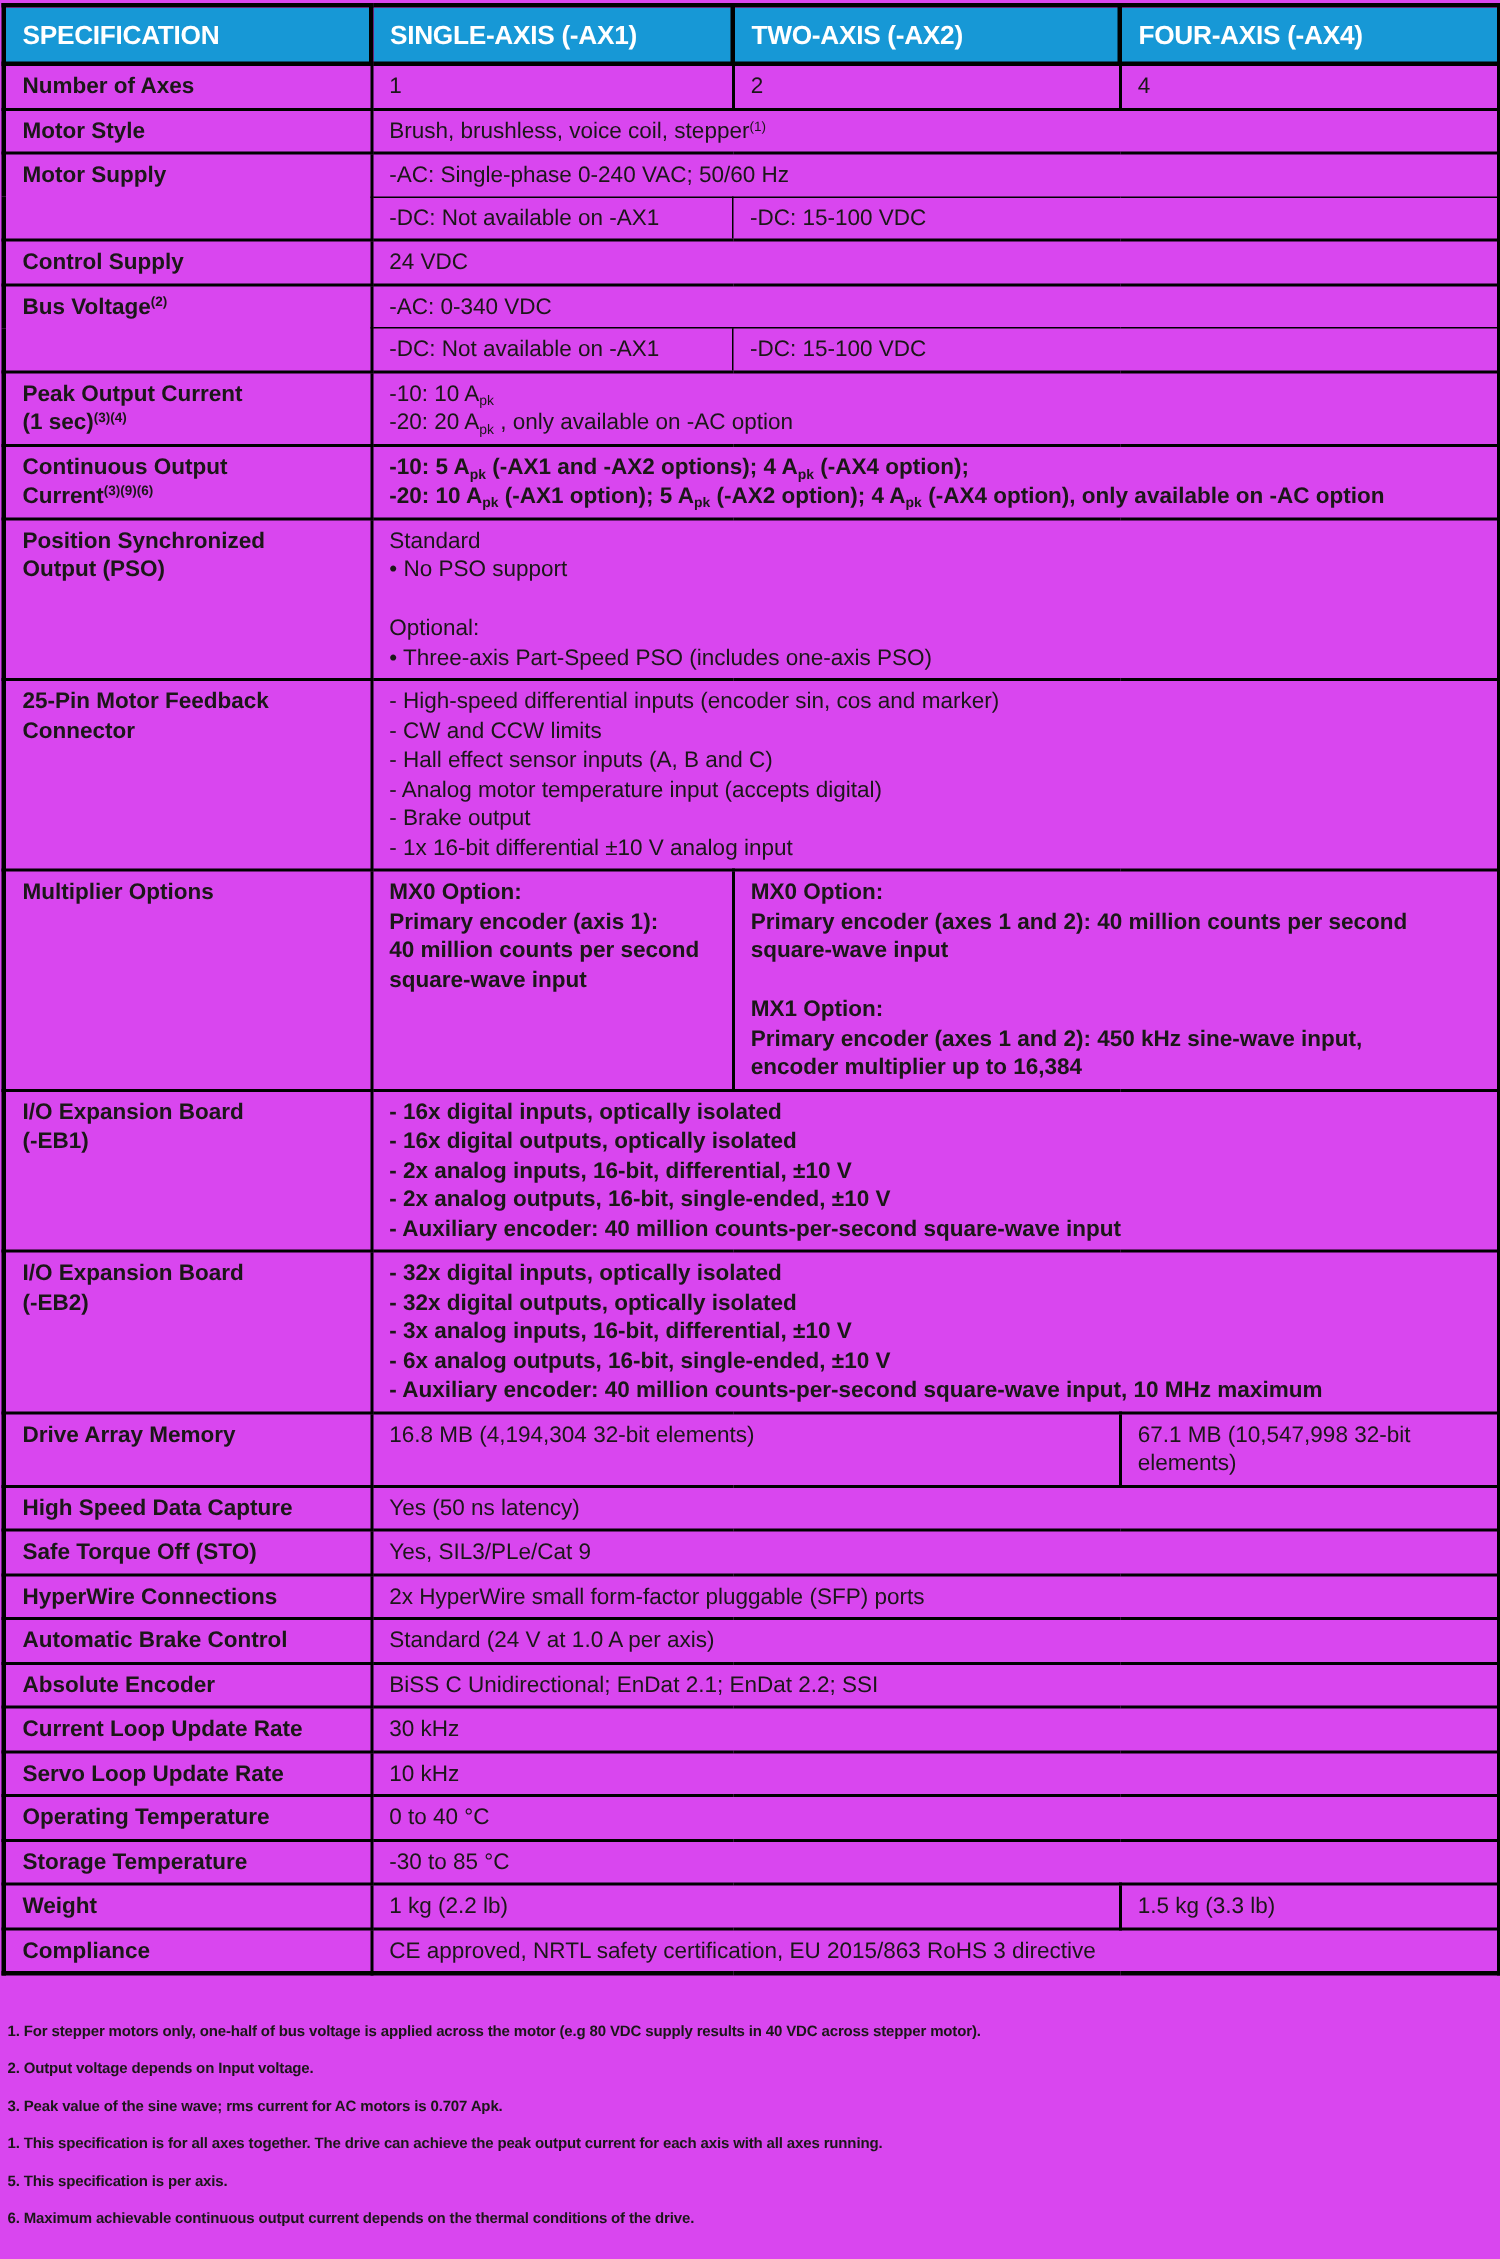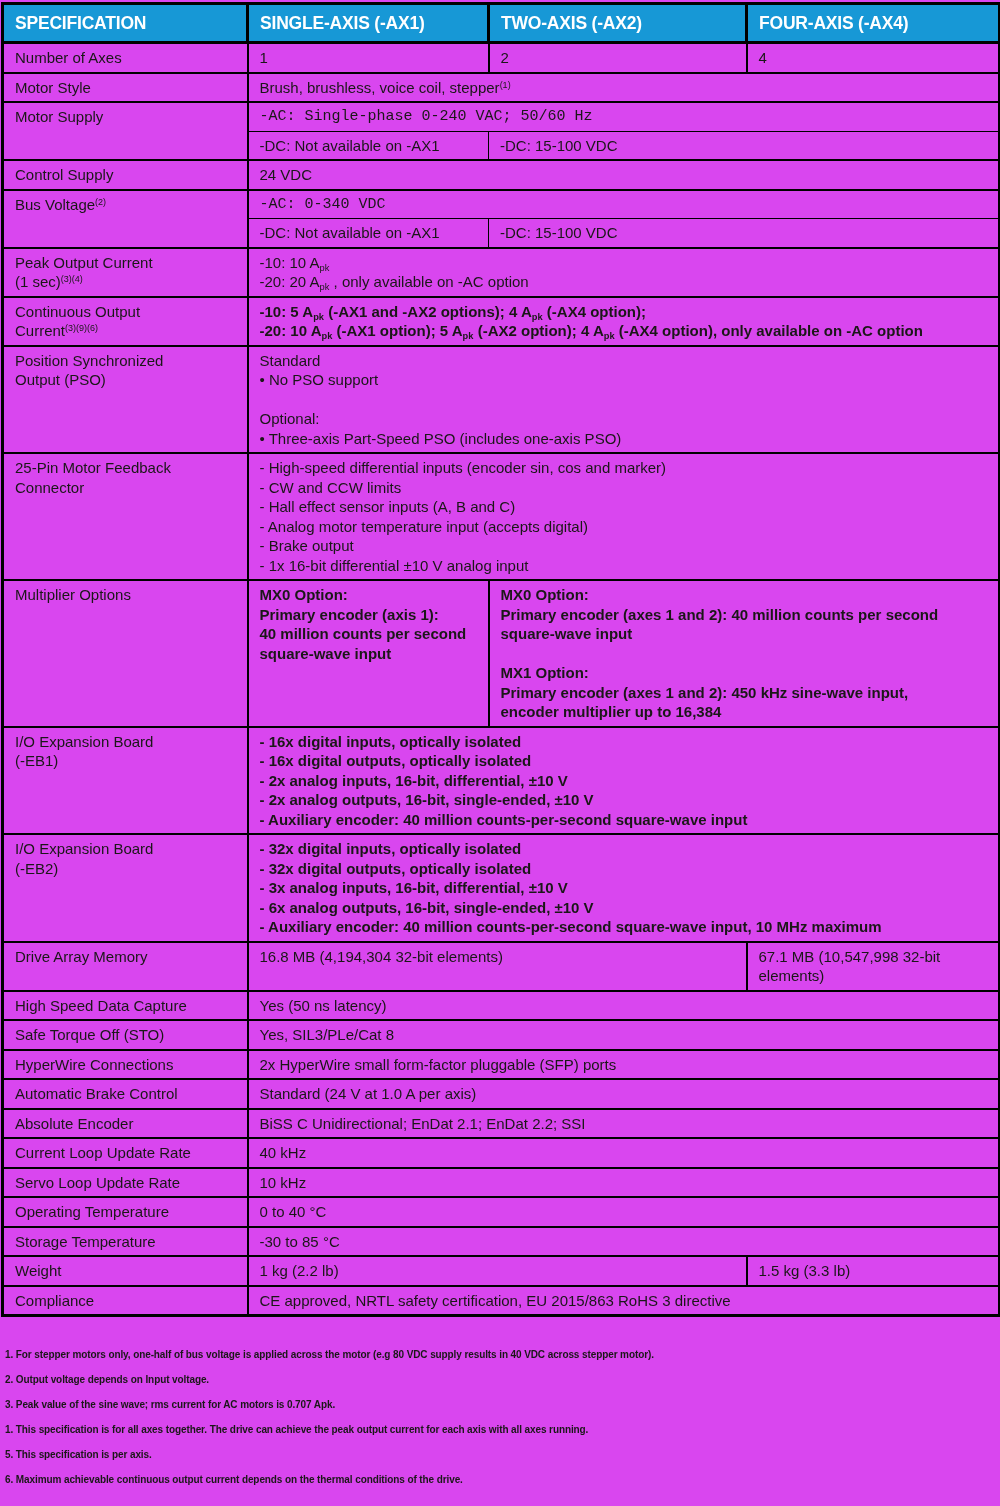--- a/index.html
+++ b/index.html
@@ -4,23 +4,23 @@
 <style>
   html,body{margin:0;padding:0;background:#fff;}
   body{font-family:"Liberation Sans","DejaVu Sans",sans-serif;color:#1b1718;}
   .page{width:1000px;height:1506px;overflow:hidden;background:#d946ef;box-sizing:border-box;}
   table.spec{border-collapse:collapse;table-layout:fixed;width:997px;margin:2px 0 0 1px;border:3px solid #000;}
   th,td{border:2px solid #000;vertical-align:top;text-align:left;
         padding:4px 8px 4px 11px;font-size:15px;line-height:19.5px;
         overflow:hidden;word-wrap:break-word;}
   th{background:#1798d6;color:#fff;font-weight:bold;font-size:17.5px;line-height:20px;
      letter-spacing:-0.2px;padding:8px 8px 8px 11px;border-width:3px;}
-  td.lbl{font-weight:normal;}
+  td.lbl{font-weight:bold;}
   td.heavy{font-weight:bold;}
-  .thin-b{border-bottom-width:1px;font-family:Liberation Mono, monospace;}
+  .thin-b{border-bottom-width:1px;}
   .thin-t{border-top-width:1px;}
   .thin-r{border-right-width:1px;}
   .thin-l{border-left-width:1px;}
   sup{font-size:60%;line-height:0;vertical-align:baseline;position:relative;top:-5px;}
   sub{font-size:62%;line-height:0;vertical-align:baseline;position:relative;top:3px;}
   .fnotes{margin:25px 0 0 5px;font-weight:bold;font-size:10px;line-height:25px;letter-spacing:-0.1px;}
   .fnote{white-space:nowrap;}
 </style>
 </head>
 <body>
@@ -120,41 +120,41 @@
       <td>67.1 MB (10,547,998 32-bit elements)</td>
     </tr>
 
     <tr>
       <td class="lbl">High Speed Data Capture</td>
       <td colspan="3">Yes (50 ns latency)</td>
     </tr>
 
     <tr>
       <td class="lbl">Safe Torque Off (STO)</td>
-      <td colspan="3">Yes, SIL3/PLe/Cat 8</td>
+      <td colspan="3">Yes, SIL3/PLe/Cat 9</td>
     </tr>
 
     <tr>
       <td class="lbl">HyperWire Connections</td>
       <td colspan="3">2x HyperWire small form-factor pluggable (SFP) ports</td>
     </tr>
 
     <tr>
       <td class="lbl">Automatic Brake Control</td>
       <td colspan="3">Standard (24 V at 1.0 A per axis)</td>
     </tr>
 
     <tr>
       <td class="lbl">Absolute Encoder</td>
       <td colspan="3">BiSS C Unidirectional; EnDat 2.1; EnDat 2.2; SSI</td>
     </tr>
 
     <tr>
       <td class="lbl">Current Loop Update Rate</td>
-      <td colspan="3">40 kHz</td>
+      <td colspan="3">30 kHz</td>
     </tr>
 
     <tr>
       <td class="lbl">Servo Loop Update Rate</td>
       <td colspan="3">10 kHz</td>
     </tr>
 
     <tr>
       <td class="lbl">Operating Temperature</td>
       <td colspan="3">0 to 40 °C</td>

